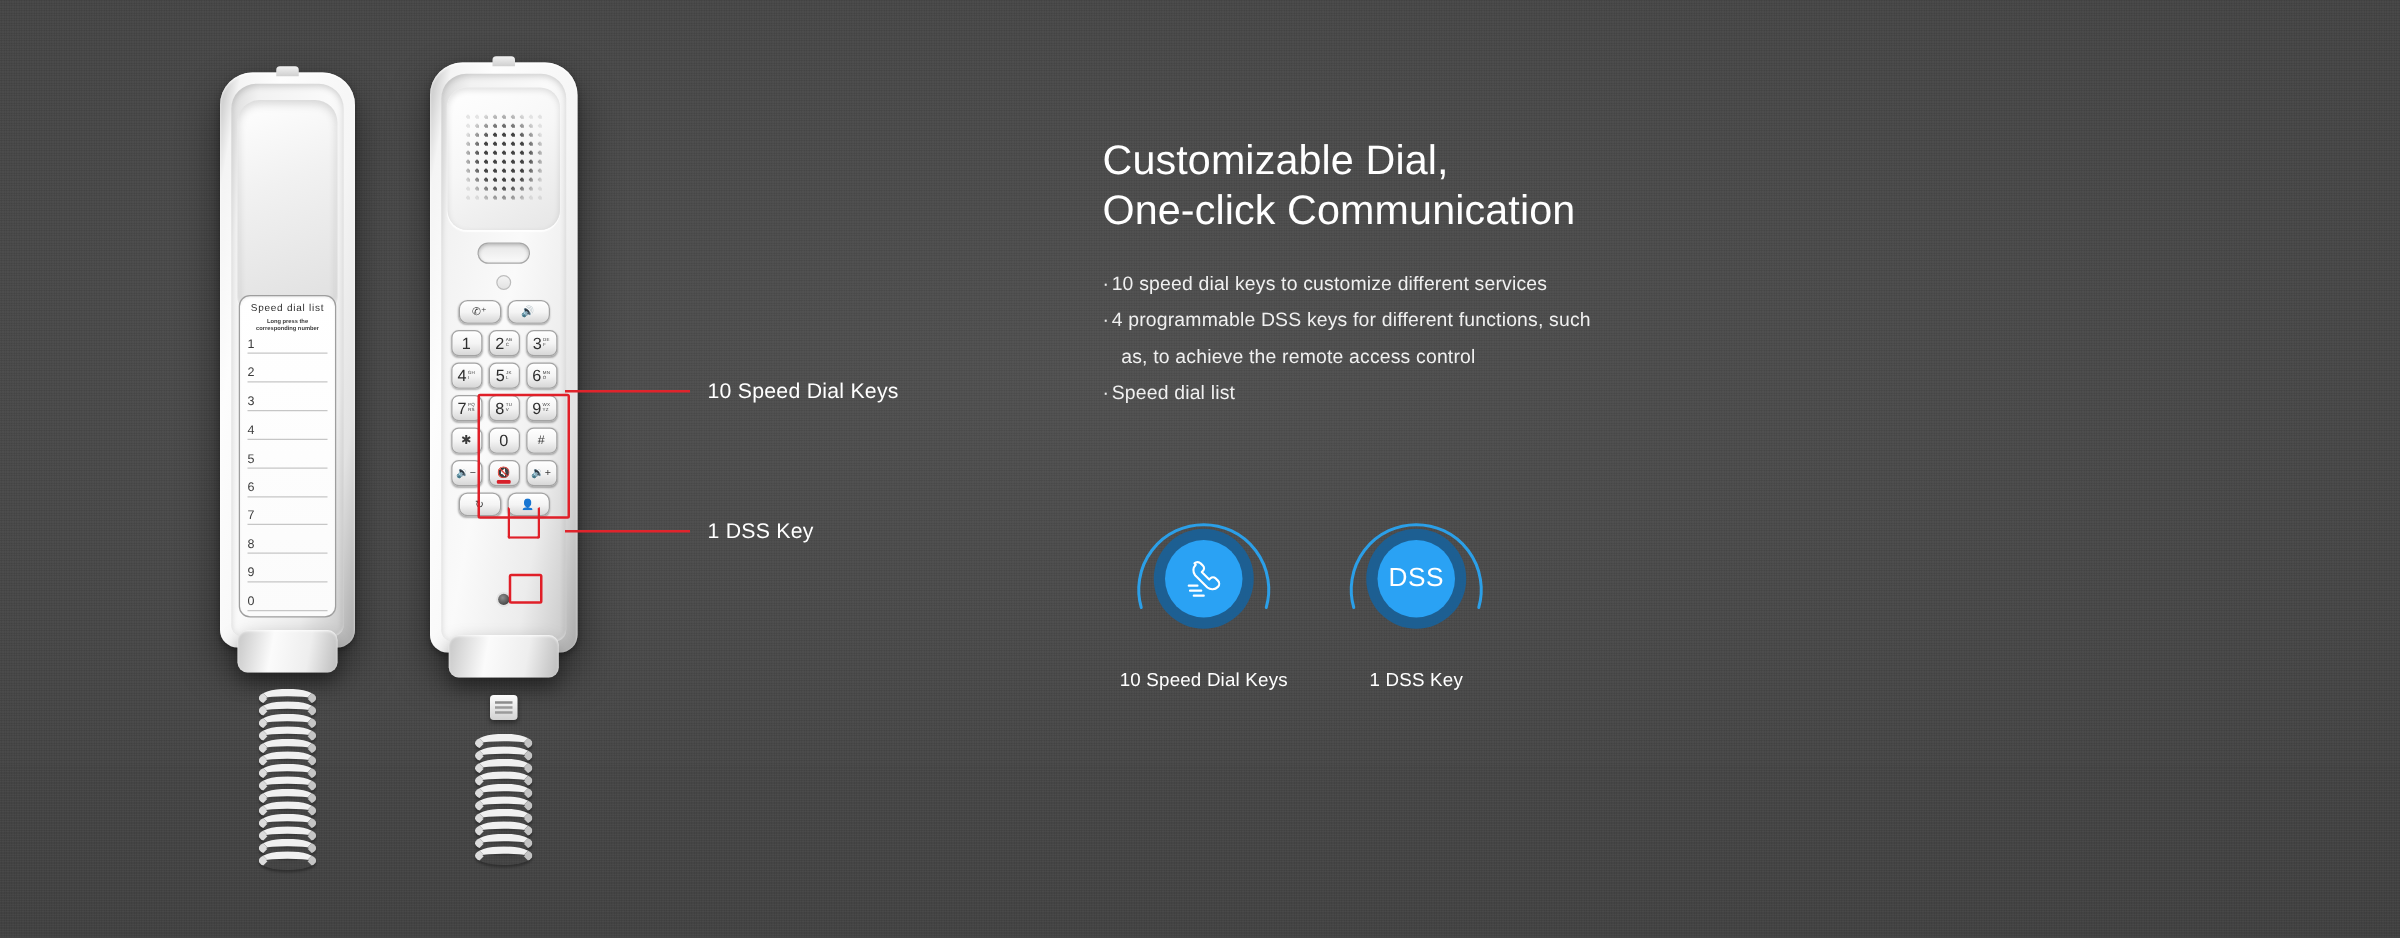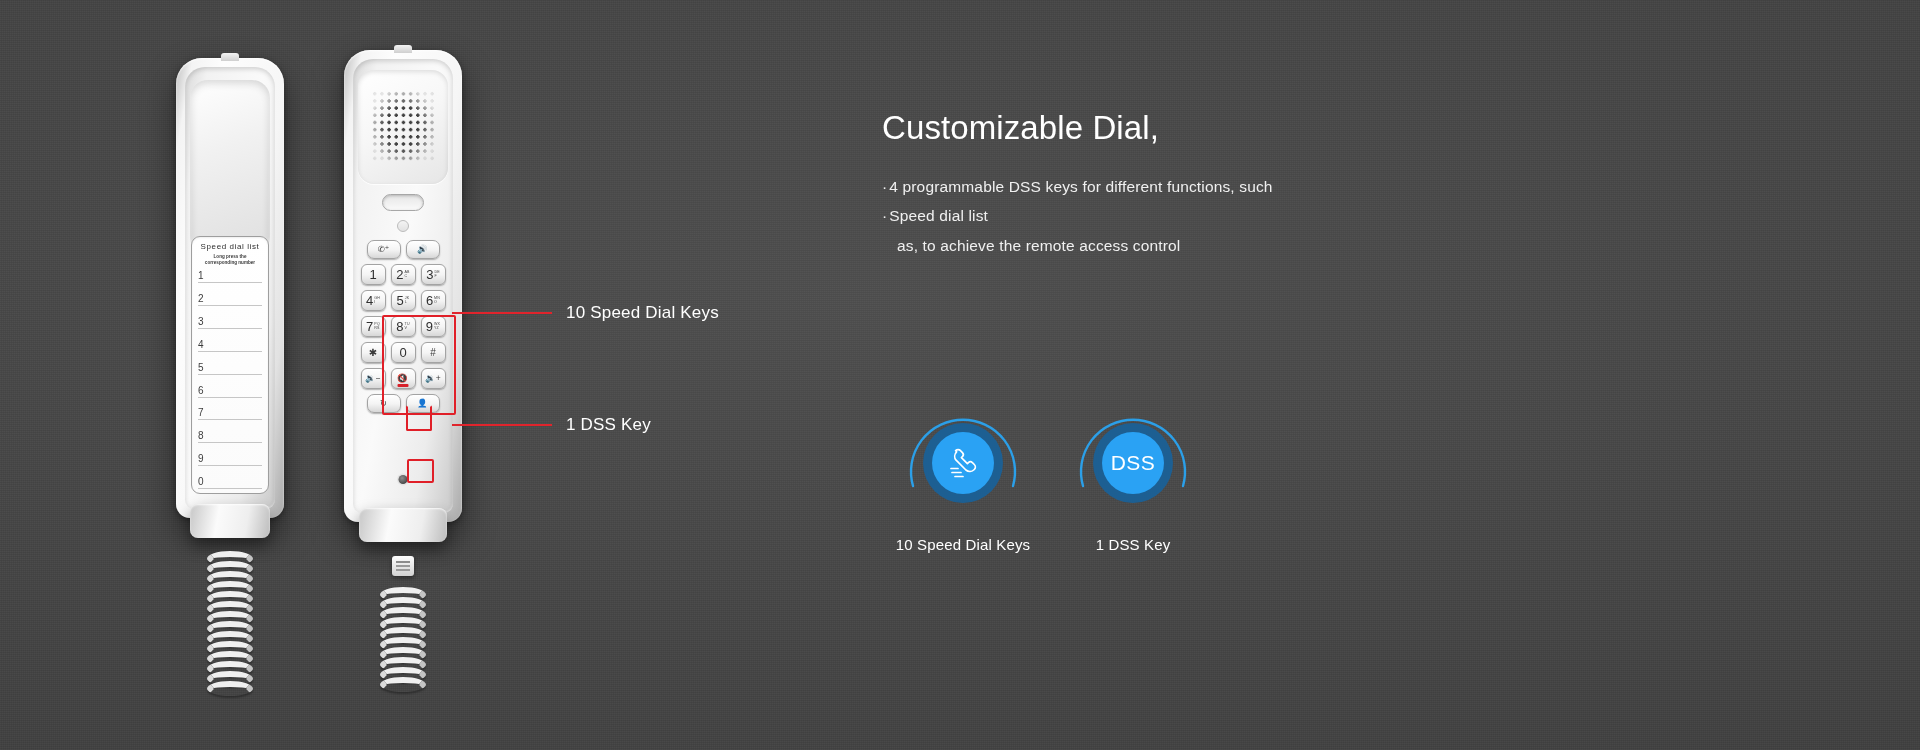--- a/index.html
+++ b/index.html
@@ -460,25 +460,27 @@
     <div class="ctext">10 Speed Dial Keys</div>
   </div>
   <div class="callout" id="callout-dss">
     <div class="lead"></div>
     <div class="ctext">1 DSS Key</div>
   </div>
 
   <div id="copy">
     <h1>
       <span>Customizable Dial,</span><br>
+      <span>One-click Communication</span>
     </h1>
     <div class="bullets" id="bullets">
+        <div class="bullet"><span class="dot">·</span><span>10 speed dial keys to customize different services</span></div>
         <div class="bullet"><span class="dot">·</span><span>4 programmable DSS keys for different functions, such</span></div>
+        <div class="bullet indent"><span class="dot"></span><span>as, to achieve the remote access control</span></div>
         <div class="bullet"><span class="dot">·</span><span>Speed dial list</span></div>
-        <div class="bullet indent"><span class="dot"></span><span>as, to achieve the remote access control</span></div>
       </div>
   </div>
 
   <div id="badges">
 
     <div class="badge">
       <div class="badge-art">
         <svg class="arc" viewBox="0 0 118 118">
           <path d="M9 82 A52 52 0 1 1 109 82" fill="none" stroke="#2b9fe8" stroke-width="2.4" stroke-linecap="round"></path>
         </svg>

